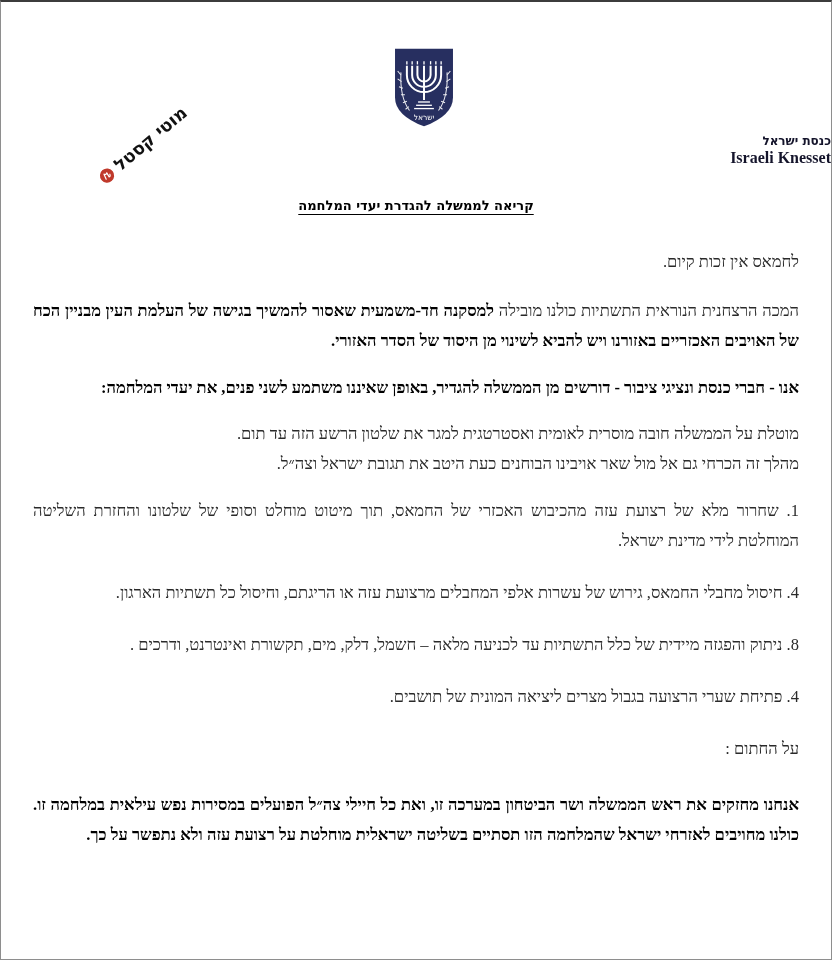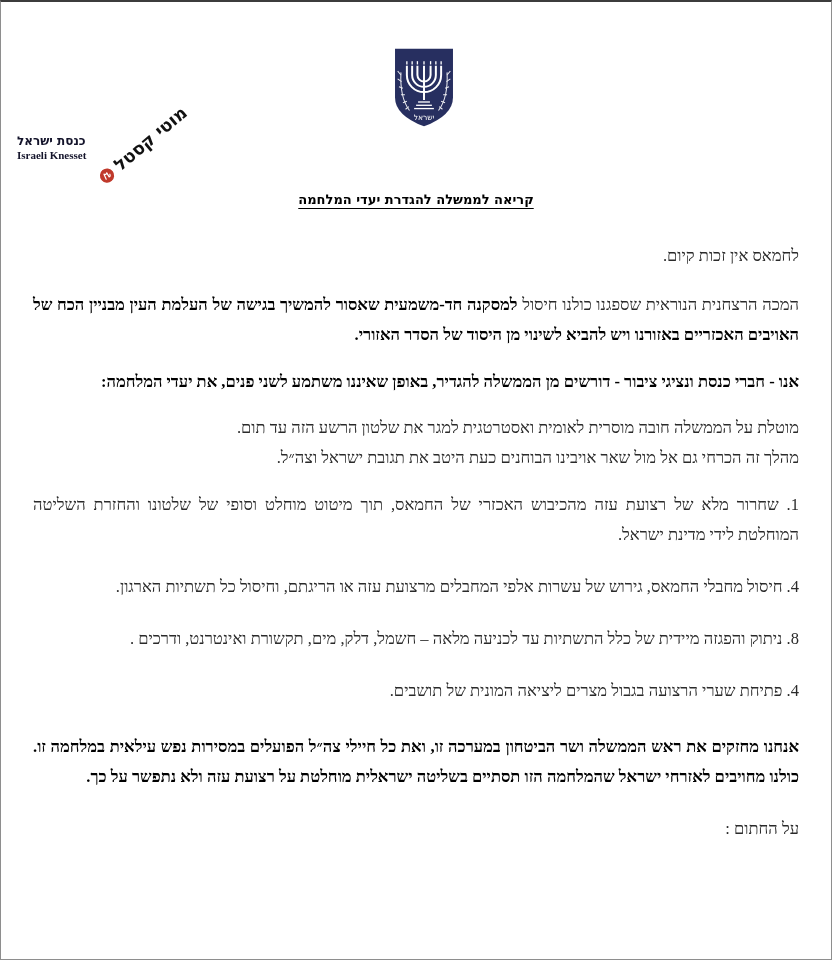--- a/index.html
+++ b/index.html
@@ -15,24 +15,24 @@
   
   .stamp {
     position:absolute; top:168px; left:100px;
     transform:rotate(-40deg); transform-origin:left center;
     display:flex; align-items:center; gap:5px;
     font-size:17.5px; font-weight:bold; color:#111;
     white-space:nowrap;
   }
   .stamp-badge { width:15px; height:15px; flex:0 0 auto; }
   
-  .header { padding-top:44px; text-align:left;padding-left:16px; }
+  .header { padding-top:44px; text-align:right;padding-left:16px; }
   .emblem { display:block; margin:0 auto; }
   .heb-name { margin-top:5px; font-size:12px; font-weight:bold; color:#14142b; }
-  .eng-name { margin-top:1px; font-size:11px; font-weight:bold;
+  .eng-name { margin-top:1px; font-size:16px; font-weight:bold;
               font-family:"Liberation Serif", serif; color:#14142b; direction:ltr; }
   
   .doc-title {
     margin:31px 30px 0; text-align:center;
     font-size:13px; font-weight:bold; color:#000;
     text-decoration:underline; text-underline-offset:4px;
   }
   .content { padding:0 32px;font-family:Liberation Serif, serif; }
   .para {
     font-size:16.5px; line-height:30px;
@@ -93,29 +93,29 @@
     <div class="heb-name">כנסת ישראל</div>
     <div class="eng-name">Israeli Knesset</div>
   </div>
 
   <div class="doc-title">קריאה לממשלה להגדרת יעדי המלחמה</div>
 
   <div class="content">
 
     <p class="para p-open">לחמאס אין זכות קיום.</p>
 
-    <p class="para p-strike"><span>המכה הרצחנית הנוראית שספגנו כולנו חיסול </span><span class="b">למסקנה חד-משמעית שאסור להמשיך בגישה של העלמת העין מבניין הכח של האויבים האכזריים באזורנו ויש להביא לשינוי מן היסוד של הסדר האזורי.</span></p>
+    <p class="para p-strike"><span>המכה הרצחנית הנוראית התשתיות כולנו מובילה </span><span class="b">למסקנה חד-משמעית שאסור להמשיך בגישה של העלמת העין מבניין הכח של האויבים האכזריים באזורנו ויש להביא לשינוי מן היסוד של הסדר האזורי.</span></p>
 
     <p class="para p-demand">אנו - חברי כנסת ונציגי ציבור - דורשים מן הממשלה להגדיר, באופן שאיננו משתמע לשני פנים, את יעדי המלחמה:</p>
 
     <p class="para p-duty"><span>מוטלת על הממשלה חובה מוסרית לאומית ואסטרטגית למגר את שלטון הרשע הזה עד תום.</span><br><span>מהלך זה הכרחי גם אל מול שאר אויבינו הבוחנים כעת היטב את תגובת ישראל וצה״ל.</span></p>
 
     <p class="para goal first">1. שחרור מלא של רצועת עזה מהכיבוש האכזרי של החמאס, תוך מיטוט מוחלט וסופי של שלטונו והחזרת השליטה המוחלטת לידי מדינת ישראל.</p>
     <p class="para goal">4. חיסול מחבלי החמאס, גירוש של עשרות אלפי המחבלים מרצועת עזה או הריגתם, וחיסול כל תשתיות הארגון.</p>
     <p class="para goal">8. ניתוק והפגזה מיידית של כלל התשתיות עד לכניעה מלאה – חשמל, דלק, מים, תקשורת ואינטרנט, ודרכים .</p>
     <p class="para goal">4. פתיחת שערי הרצועה בגבול מצרים ליציאה המונית של תושבים.</p>
 
+    <p class="para p-sig-h">על החתום :</p>
+
     <p class="para p-close">אנחנו מחזקים את ראש הממשלה ושר הביטחון במערכה זו, ואת כל חיילי צה״ל הפועלים במסירות נפש עילאית במלחמה זו. כולנו מחויבים לאזרחי ישראל שהמלחמה הזו תסתיים בשליטה ישראלית מוחלטת על רצועת עזה ולא נתפשר על כך.</p>
-
-    <p class="para p-sig-h">על החתום :</p>
 
   </div>
 </div>
 
 </body></html>

